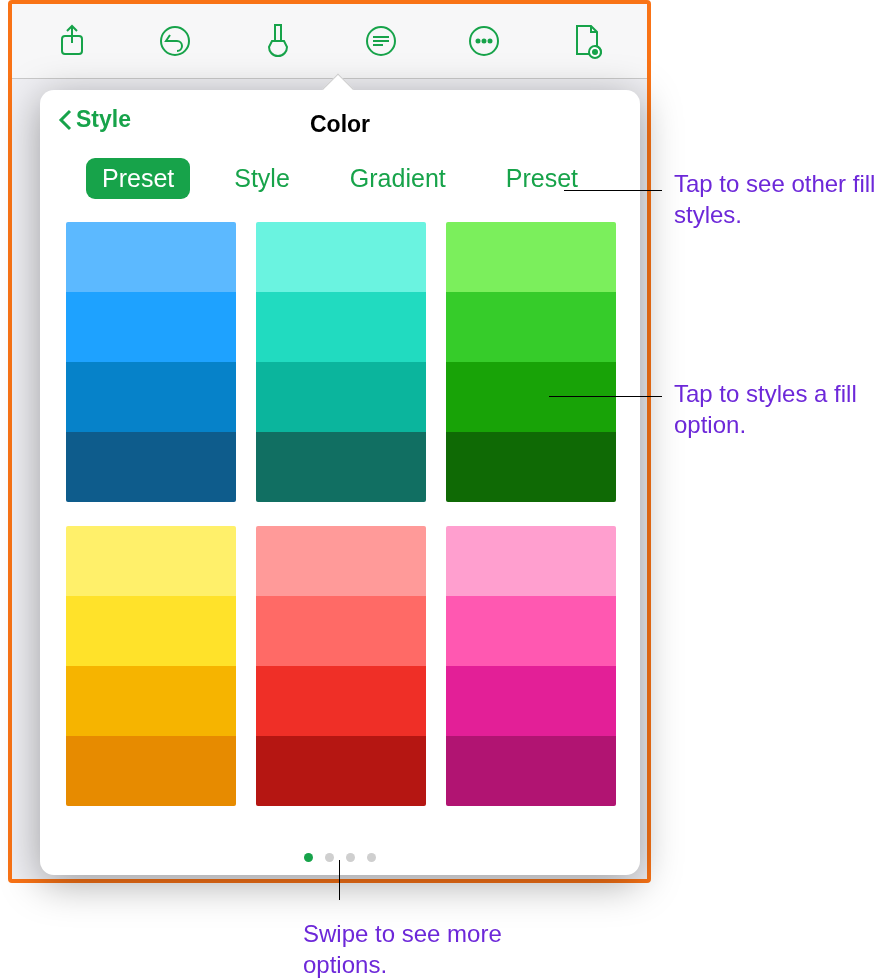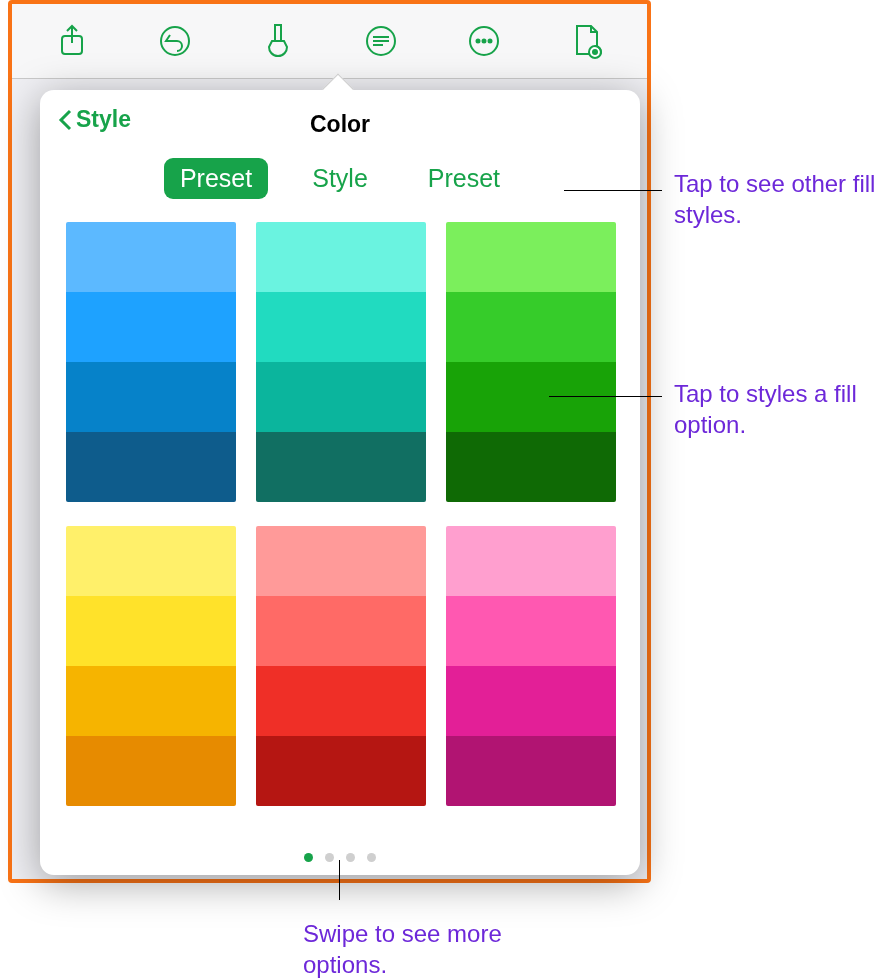--- a/index.html
+++ b/index.html
@@ -216,20 +216,21 @@
           <path d="M12 3 L3 12 L12 21"></path>
         </svg>
         <span>Style</span>
       </div>
       <span>Color</span>
     </div>
 
     <div class="tabs">
       <div class="tab active">Preset</div>
       <div class="tab">Style</div>
+      <div class="tab">Gradient</div>
       <div class="tab">Preset</div>
     </div>
 
     <div class="swatch-area" id="swatch-grid">
         <div class="swatch">
           <div class="sw-row" style="background: rgb(92, 185, 255);"></div>
           <div class="sw-row" style="background: rgb(30, 162, 255);"></div>
           <div class="sw-row" style="background: rgb(6, 130, 201);"></div>
           <div class="sw-row" style="background: rgb(14, 92, 140);"></div>
         </div>

